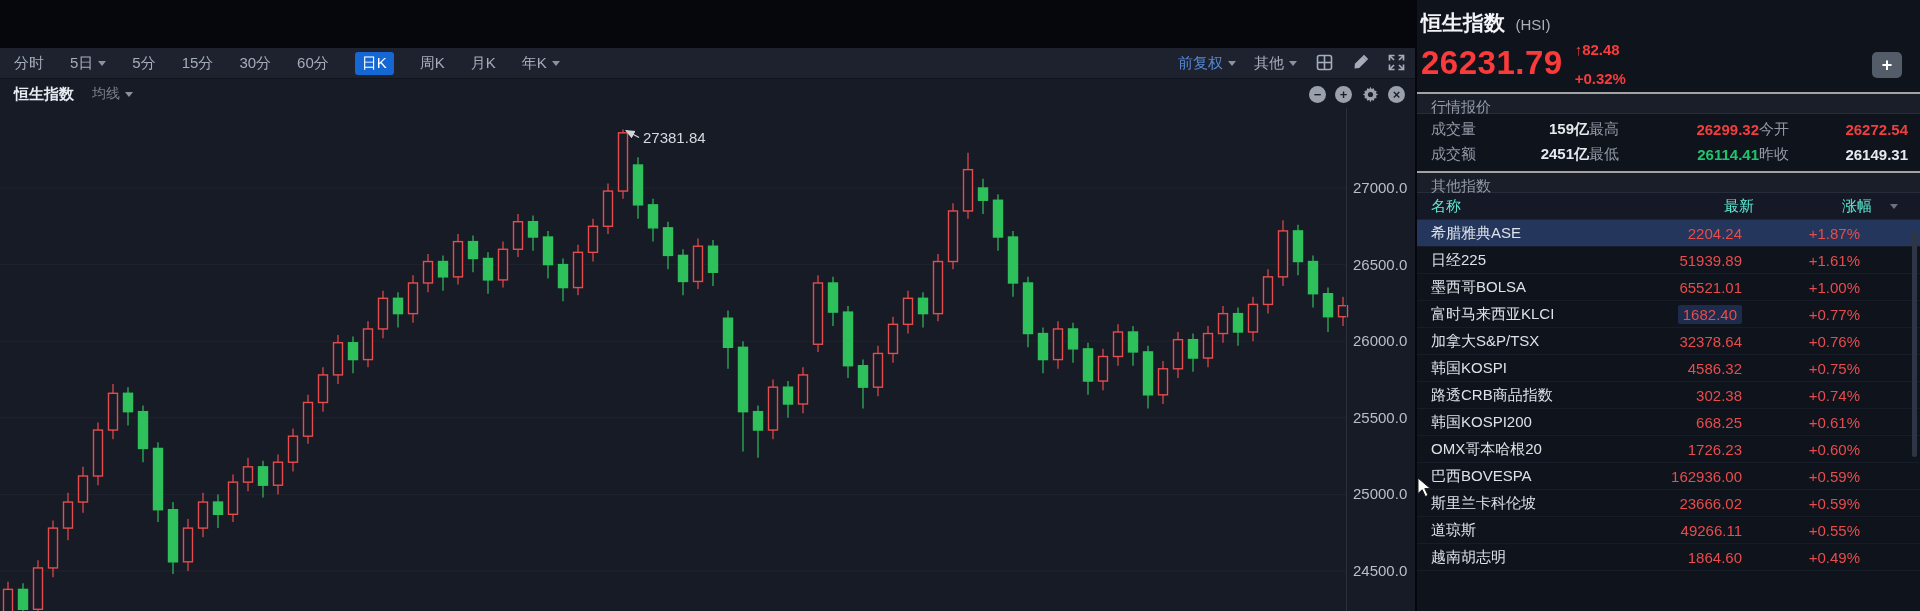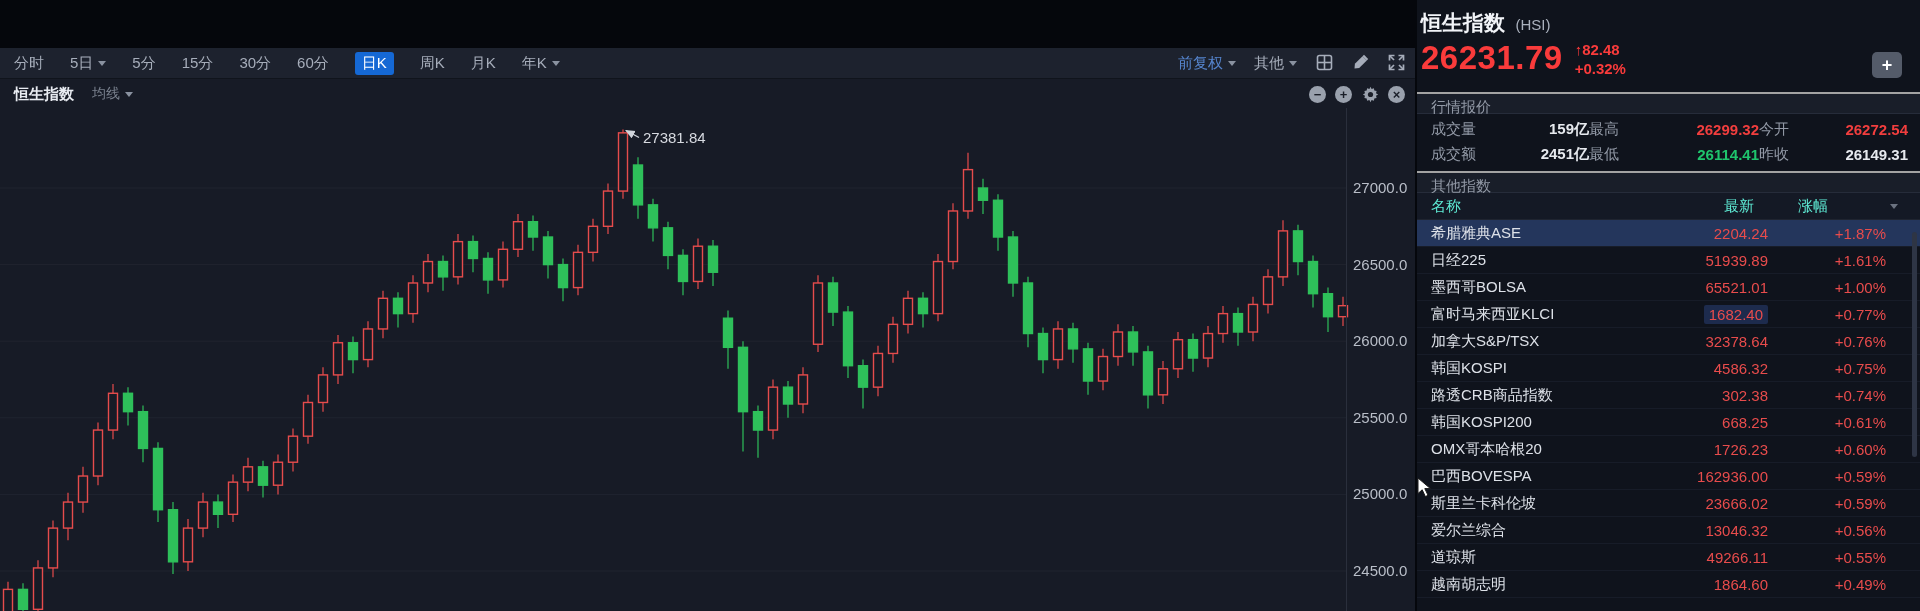--- a/index.html
+++ b/index.html
@@ -33,35 +33,35 @@
 
   
   #panel { position:absolute; left:1417px; top:0; width:503px; height:611px; background:#0f131c; overflow:hidden; }
   .p-head { position:relative; height:92px; padding:9px 12px 0 4px; }
   .p-title { font-size:21px; font-weight:bold; color:#f2f4f8; }
   .p-symbol { font-size:15px; color:#aab1bd; margin-left:6px; font-weight:normal; }
   .p-price-row { display:flex; align-items:center; margin-top:2px; }
   .p-price { font-size:33px; font-weight:bold; color:#fa3b3b; letter-spacing:0.5px; }
   .p-chg { margin-left:12px; margin-top:2px; }
   .p-chg-abs { color:#fa3b3b; font-size:15px; font-weight:bold; }
-  .p-chg-pct { color:#fa3b3b; font-size:15px; font-weight:bold; margin-top:2px; }
+  .p-chg-pct { color:#fa3b3b; font-size:15px; font-weight:bold; margin-top:12px; }
   .add-btn { position:absolute; right:18px; top:52px; width:30px; height:26px; background:#545b69; border-radius:5px;
              color:#fff; font-size:18px; font-weight:bold; display:flex; align-items:center; justify-content:center; cursor:pointer; }
   .strip { height:22px; background:#191e29; border-top:2px solid #a3a3a3; border-bottom:1px solid #262c3a;
            color:#9299a6; font-size:15px; line-height:26px; padding-left:14px; }
   .quote { padding:3px 12px 4px 14px; }
   .q-row { display:grid; grid-template-columns:62px 96px 74px 96px 62px 1fr; height:25px; align-items:center; font-size:15px; }
   .q-label { color:#9299a6; }
   .q-val { text-align:right; font-weight:bold; }
   .q-white { color:#e6e9ee; } .q-red { color:#f23e3e; } .q-green { color:#1fc56d; }
   .thead { position:relative; height:27px; background:#141925; display:flex; align-items:center;
            color:#5eead4; font-size:15px; padding:0 48px 0 14px; border-bottom:1px solid #1f2430; }
-  .thead .c-name { flex:1; } .thead .c-last { width:150px; text-align:right; } .thead .c-chg { width:118px; text-align:center; }
+  .thead .c-name { flex:1; } .thead .c-last { width:150px; text-align:right; } .thead .c-chg { width:118px; text-align:right; }
   .thead .caret { position:absolute; right:22px; top:11px; border-top-color:#6b7280; }
-  .trow { display:flex; align-items:center; height:27px; padding:0 34px 0 14px; font-size:15px; border-bottom:1px solid #171c28; cursor:pointer; }
+  .trow { display:flex; align-items:center; height:27px; padding:0 60px 0 14px; font-size:15px; border-bottom:1px solid #171c28; cursor:pointer; }
   .trow .c-name { flex:1; color:#dde1e8; white-space:nowrap; overflow:hidden; }
   .trow .c-last { width:150px; text-align:right; color:#e84c4c; }
   .trow .c-chg { width:118px; text-align:right; color:#e84c4c; }
   .trow.hl-row { background:#24365c; }
   .hl-cell { background:#1d2b4d; padding:1px 5px; border-radius:2px; }
   .scroll-thumb { position:absolute; right:3px; top:232px; width:5px; height:225px; background:#2e3545; border-radius:3px; }
 
   #cursor { position:absolute; left:1417px; top:477px; }
 </style>
 </head>
@@ -453,25 +453,20 @@
           <span class="c-name">巴西BOVESPA</span>
           <span class="c-last">162936.00</span>
           <span class="c-chg">+0.59%</span>
         </div>
         <div class="trow">
           <span class="c-name">斯里兰卡科伦坡</span>
           <span class="c-last">23666.02</span>
           <span class="c-chg">+0.59%</span>
         </div>
         <div class="trow">
-          <span class="c-name">爱尔兰综合</span>
-          <span class="c-last">13046.32</span>
-          <span class="c-chg">+0.56%</span>
-        </div>
-        <div class="trow">
           <span class="c-name">道琼斯</span>
           <span class="c-last">49266.11</span>
           <span class="c-chg">+0.55%</span>
         </div>
         <div class="trow">
           <span class="c-name">越南胡志明</span>
           <span class="c-last">1864.60</span>
           <span class="c-chg">+0.49%</span>
         </div>
       </div>

